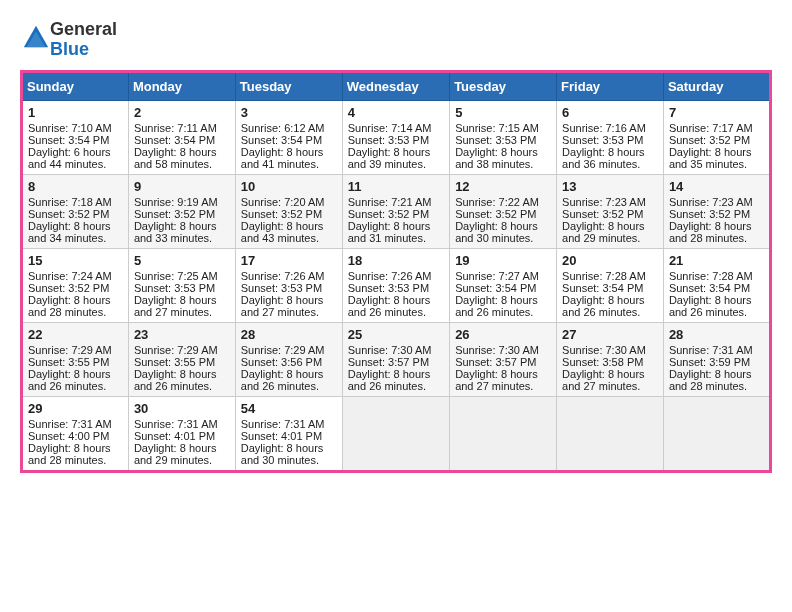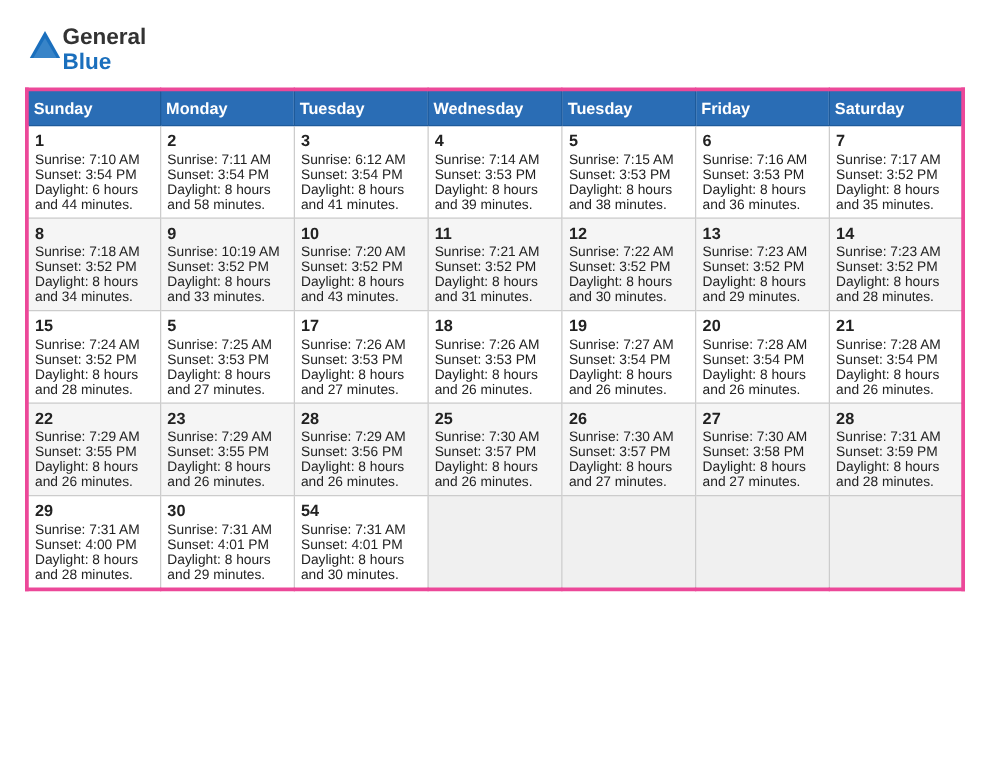--- a/index.html
+++ b/index.html
@@ -117,21 +117,21 @@
         <td><span class="day-num">1</span><span>Sunrise: 7:10 AM</span><br><span>Sunset: 3:54 PM</span><br><span>Daylight: 6 hours and 44 minutes.</span></td>
         <td><span class="day-num">2</span><span>Sunrise: 7:11 AM</span><br><span>Sunset: 3:54 PM</span><br><span>Daylight: 8 hours and 58 minutes.</span></td>
         <td><span class="day-num">3</span><span>Sunrise: 6:12 AM</span><br><span>Sunset: 3:54 PM</span><br><span>Daylight: 8 hours and 41 minutes.</span></td>
         <td><span class="day-num">4</span><span>Sunrise: 7:14 AM</span><br><span>Sunset: 3:53 PM</span><br><span>Daylight: 8 hours and 39 minutes.</span></td>
         <td><span class="day-num">5</span><span>Sunrise: 7:15 AM</span><br><span>Sunset: 3:53 PM</span><br><span>Daylight: 8 hours and 38 minutes.</span></td>
         <td><span class="day-num">6</span><span>Sunrise: 7:16 AM</span><br><span>Sunset: 3:53 PM</span><br><span>Daylight: 8 hours and 36 minutes.</span></td>
         <td><span class="day-num">7</span><span>Sunrise: 7:17 AM</span><br><span>Sunset: 3:52 PM</span><br><span>Daylight: 8 hours and 35 minutes.</span></td>
       </tr>
       <tr>
         <td><span class="day-num">8</span><span>Sunrise: 7:18 AM</span><br><span>Sunset: 3:52 PM</span><br><span>Daylight: 8 hours and 34 minutes.</span></td>
-        <td><span class="day-num">9</span><span>Sunrise: 10:19 AM</span><br><span>Sunset: 3:52 PM</span><br><span>Daylight: 8 hours and 33 minutes.</span></td>
+        <td><span class="day-num">9</span><span>Sunrise: 9:19 AM</span><br><span>Sunset: 3:52 PM</span><br><span>Daylight: 8 hours and 33 minutes.</span></td>
         <td><span class="day-num">10</span><span>Sunrise: 7:20 AM</span><br><span>Sunset: 3:52 PM</span><br><span>Daylight: 8 hours and 43 minutes.</span></td>
         <td><span class="day-num">11</span><span>Sunrise: 7:21 AM</span><br><span>Sunset: 3:52 PM</span><br><span>Daylight: 8 hours and 31 minutes.</span></td>
         <td><span class="day-num">12</span><span>Sunrise: 7:22 AM</span><br><span>Sunset: 3:52 PM</span><br><span>Daylight: 8 hours and 30 minutes.</span></td>
         <td><span class="day-num">13</span><span>Sunrise: 7:23 AM</span><br><span>Sunset: 3:52 PM</span><br><span>Daylight: 8 hours and 29 minutes.</span></td>
         <td><span class="day-num">14</span><span>Sunrise: 7:23 AM</span><br><span>Sunset: 3:52 PM</span><br><span>Daylight: 8 hours and 28 minutes.</span></td>
       </tr>
       <tr>
         <td><span class="day-num">15</span><span>Sunrise: 7:24 AM</span><br><span>Sunset: 3:52 PM</span><br><span>Daylight: 8 hours and 28 minutes.</span></td>
         <td><span class="day-num">5</span><span>Sunrise: 7:25 AM</span><br><span>Sunset: 3:53 PM</span><br><span>Daylight: 8 hours and 27 minutes.</span></td>
         <td><span class="day-num">17</span><span>Sunrise: 7:26 AM</span><br><span>Sunset: 3:53 PM</span><br><span>Daylight: 8 hours and 27 minutes.</span></td>

